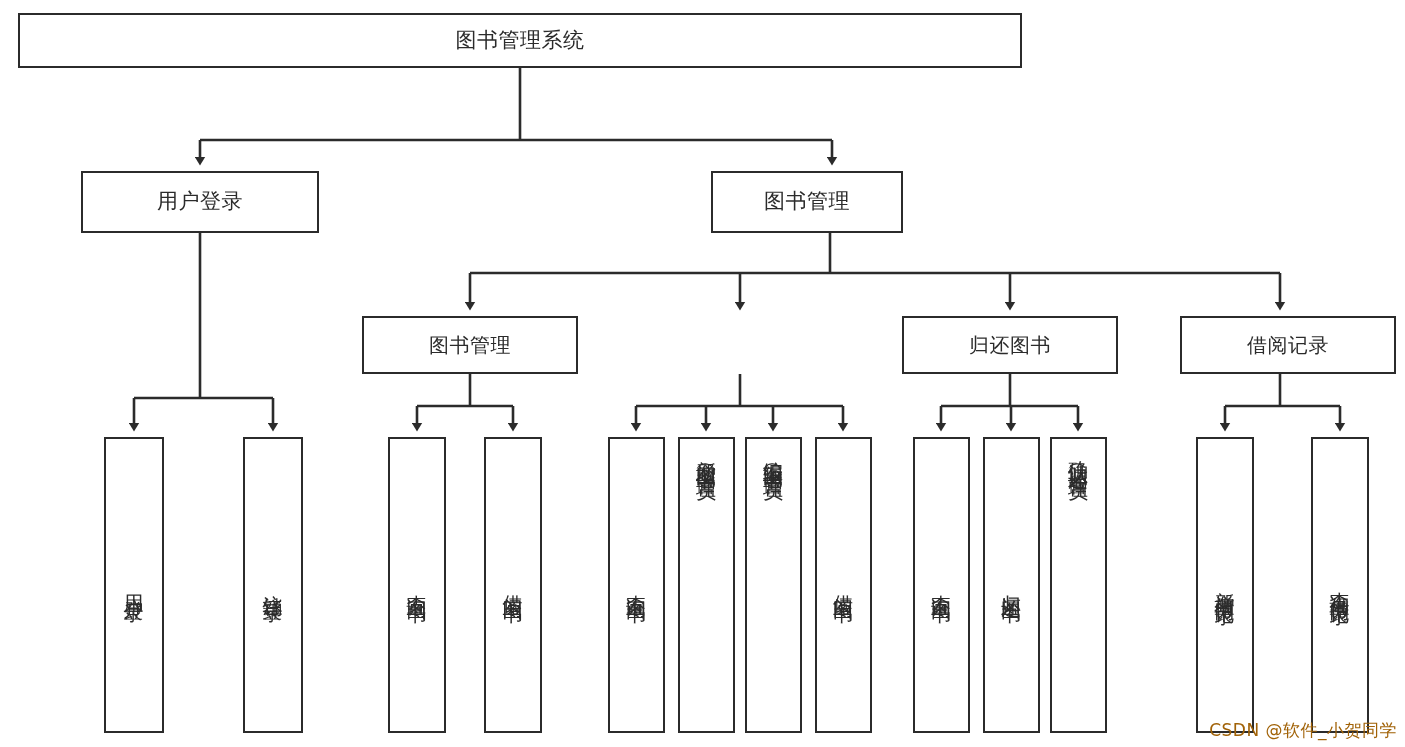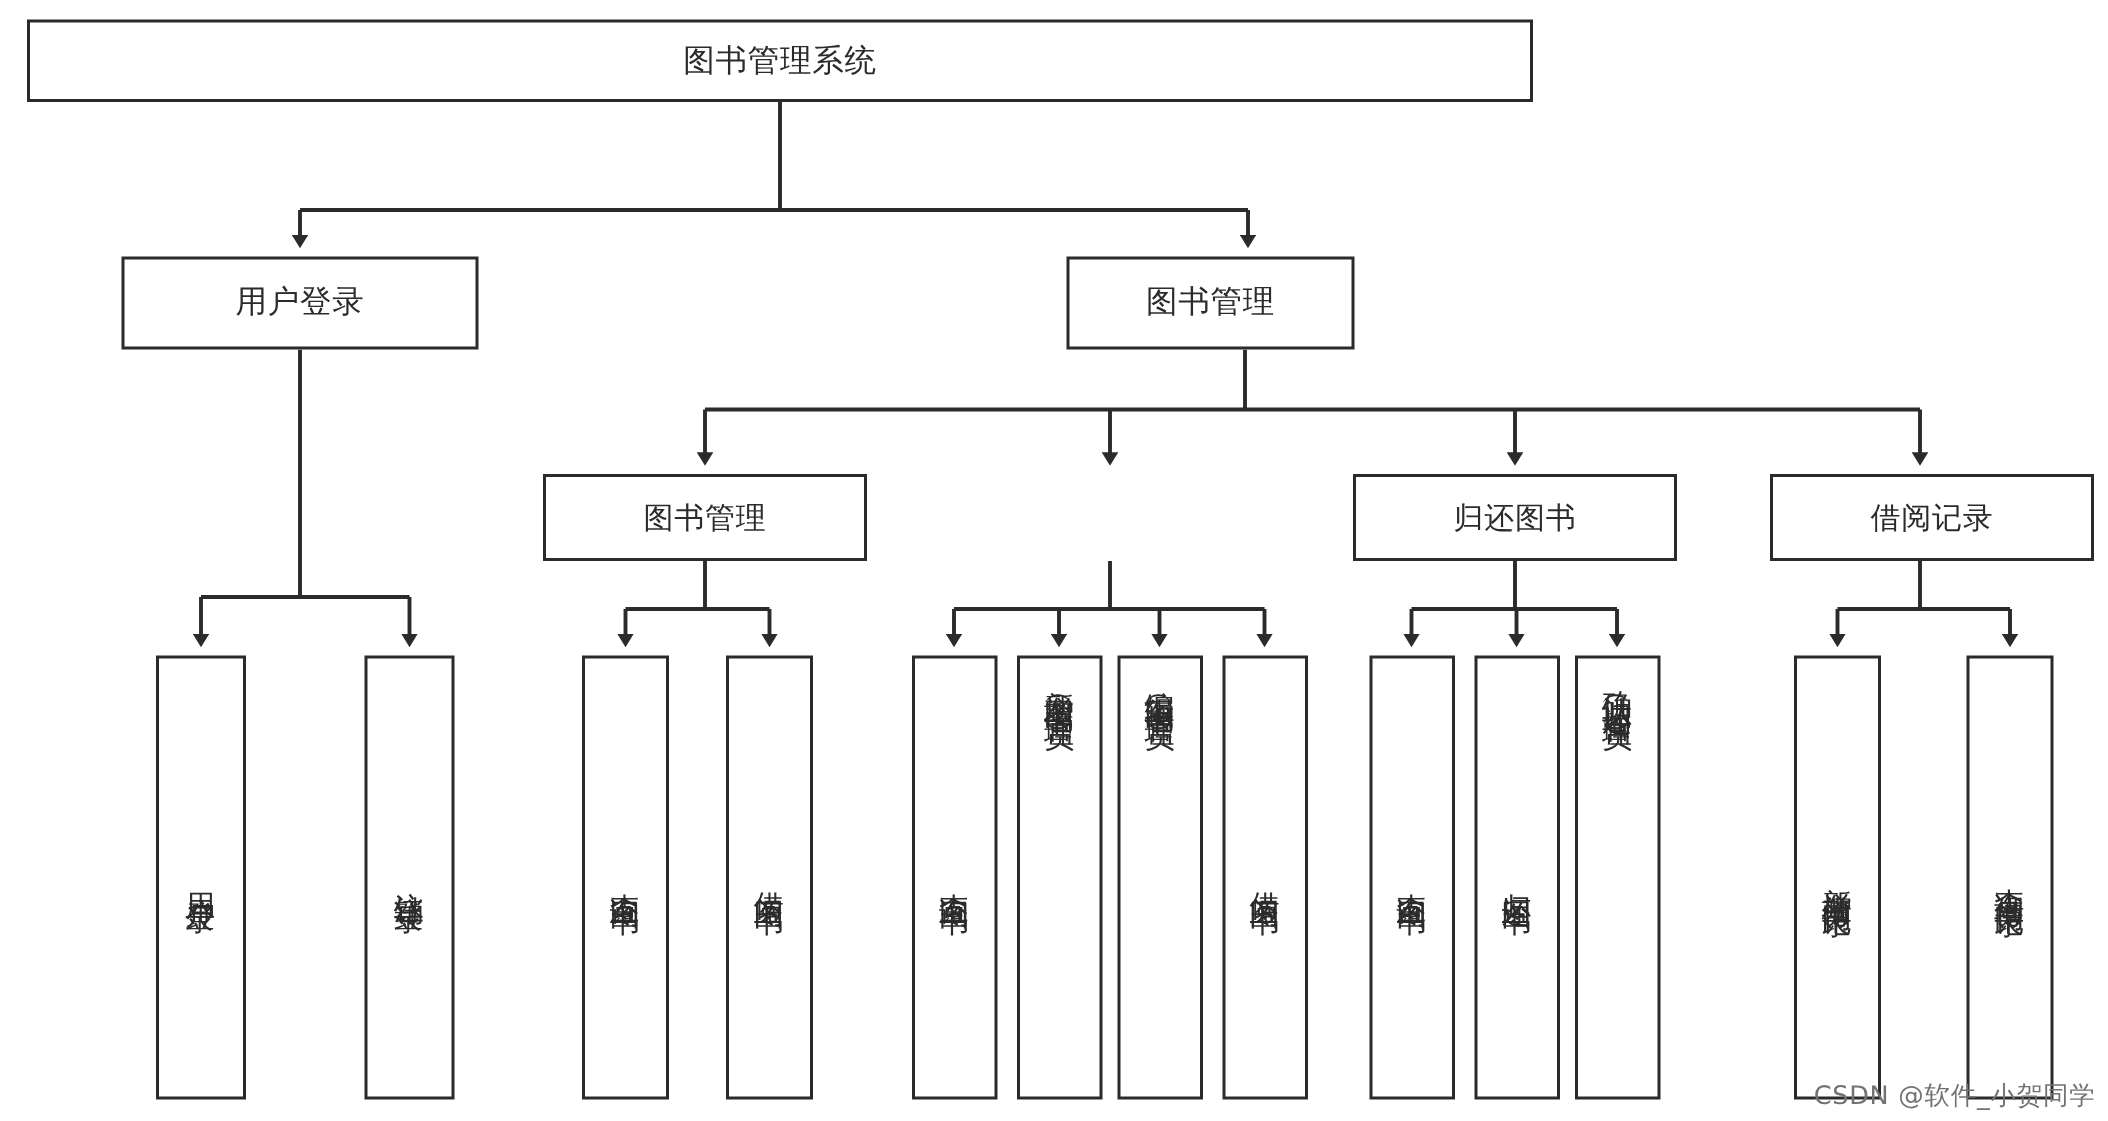--- a/index.html
+++ b/index.html
@@ -65,21 +65,21 @@
   }
   .node.leaf.align-middle {
     align-items: center;
     padding-top: 0;
   }
   #watermark {
     position: absolute;
     right: 8px;
     bottom: 5px;
     font-size: 17px;
-    color: #737373;
+    color: #a16207;
     letter-spacing: 0.5px;
     z-index: 5;
     white-space: nowrap;
   }
 </style>
 </head>
 <body>
 
 <div id="diagram-root">
 

